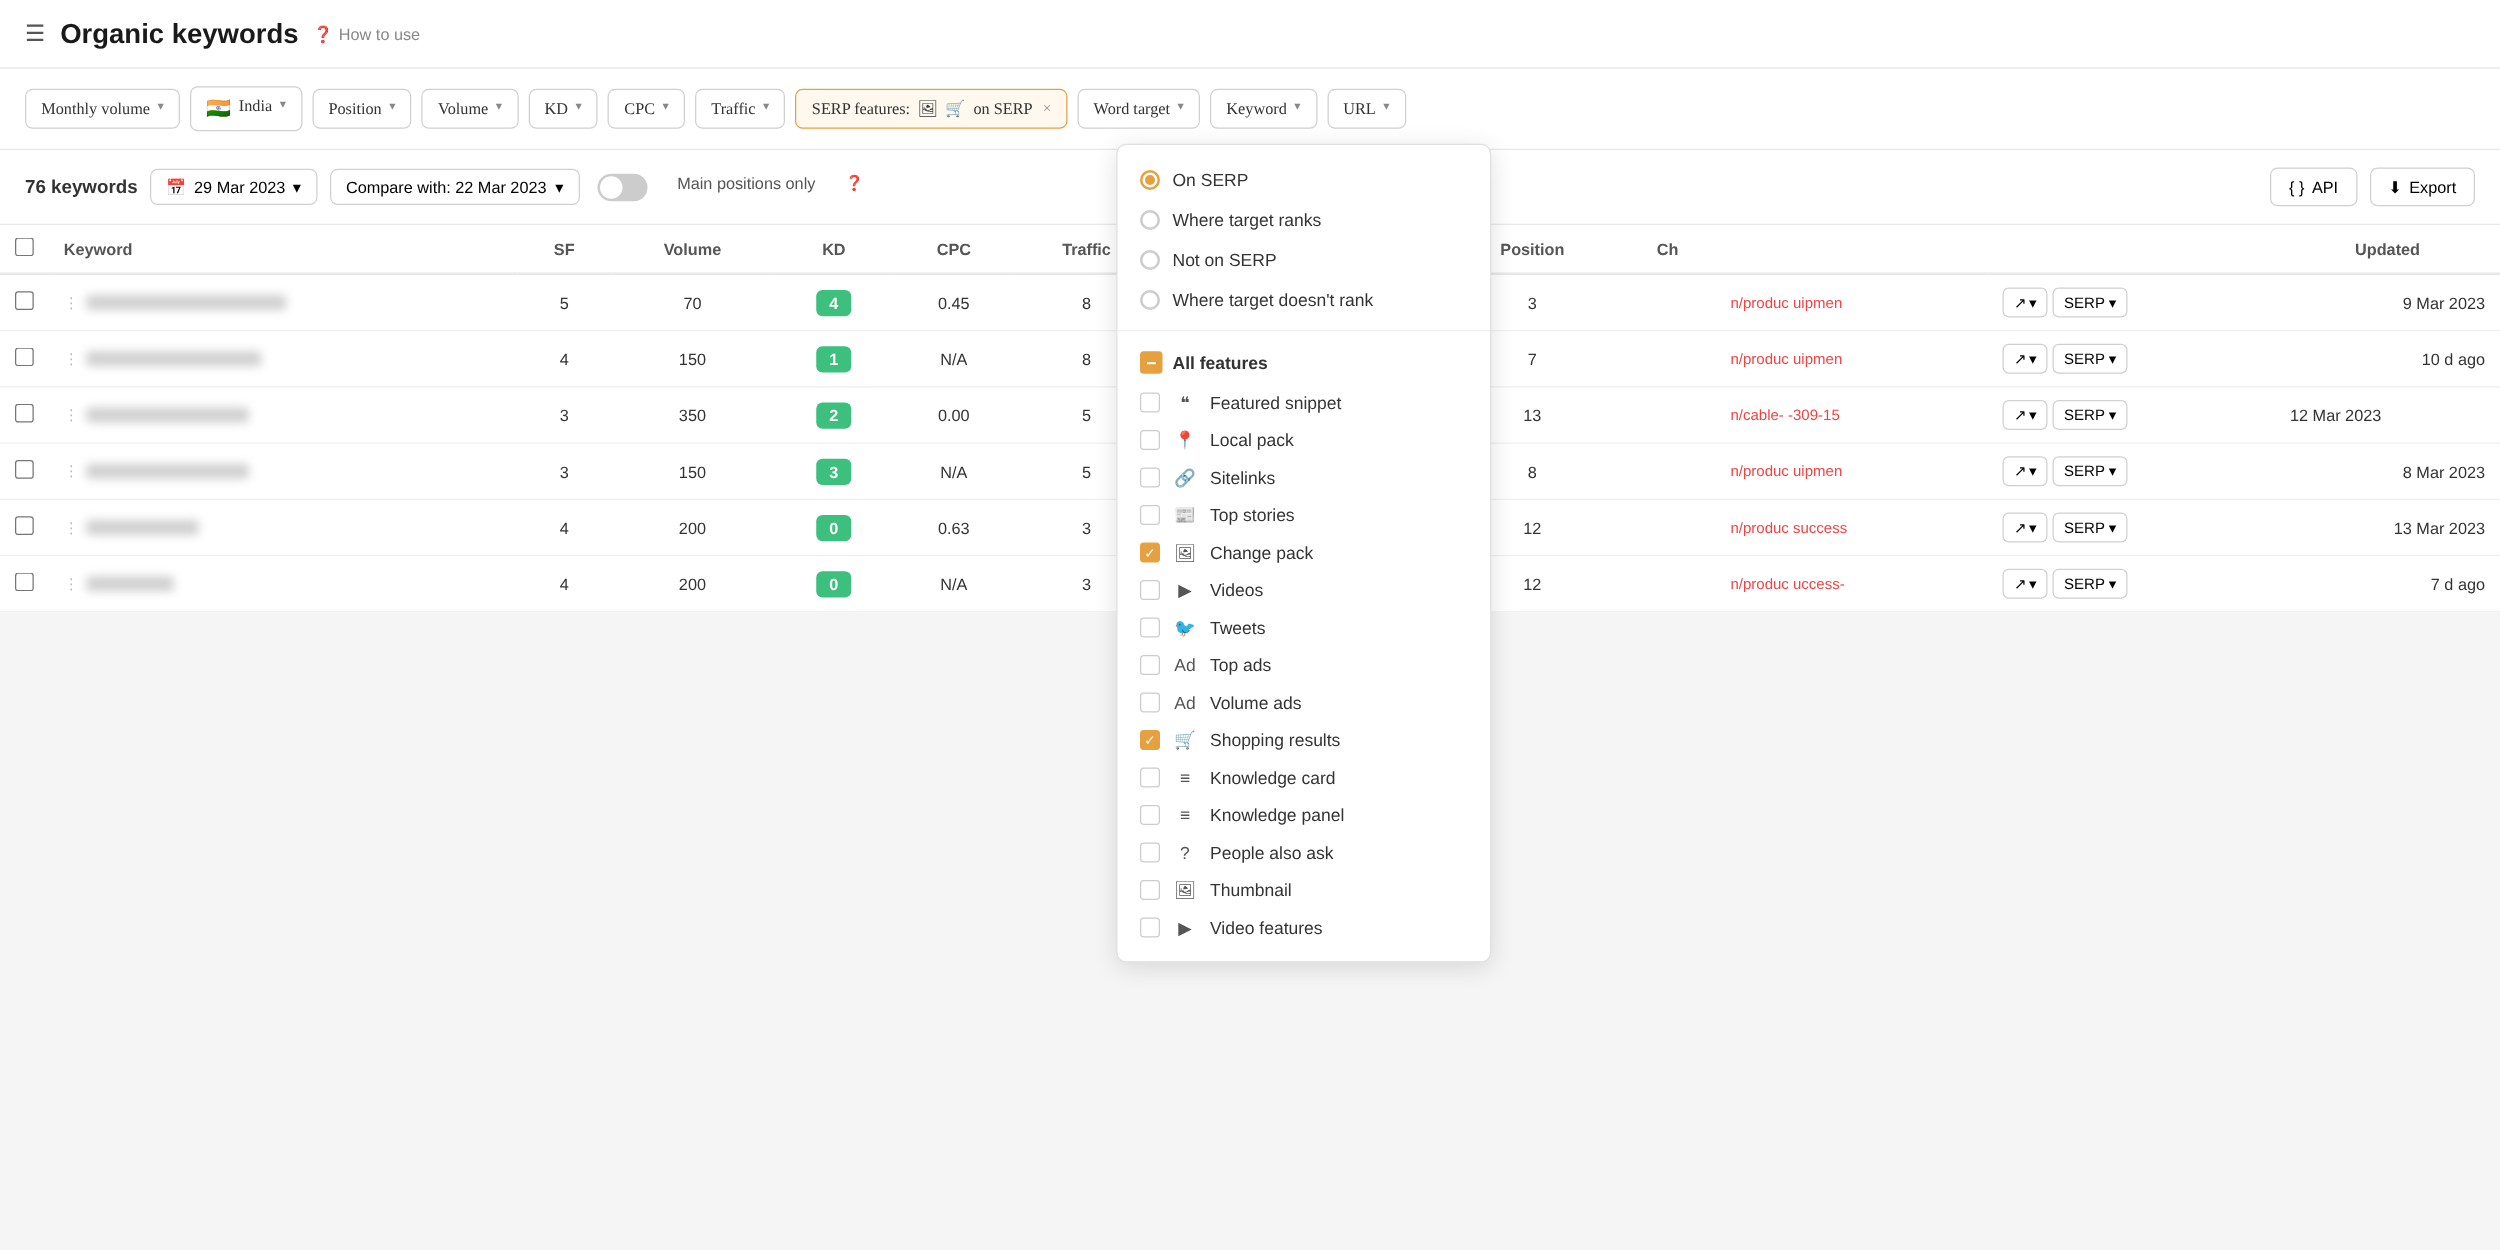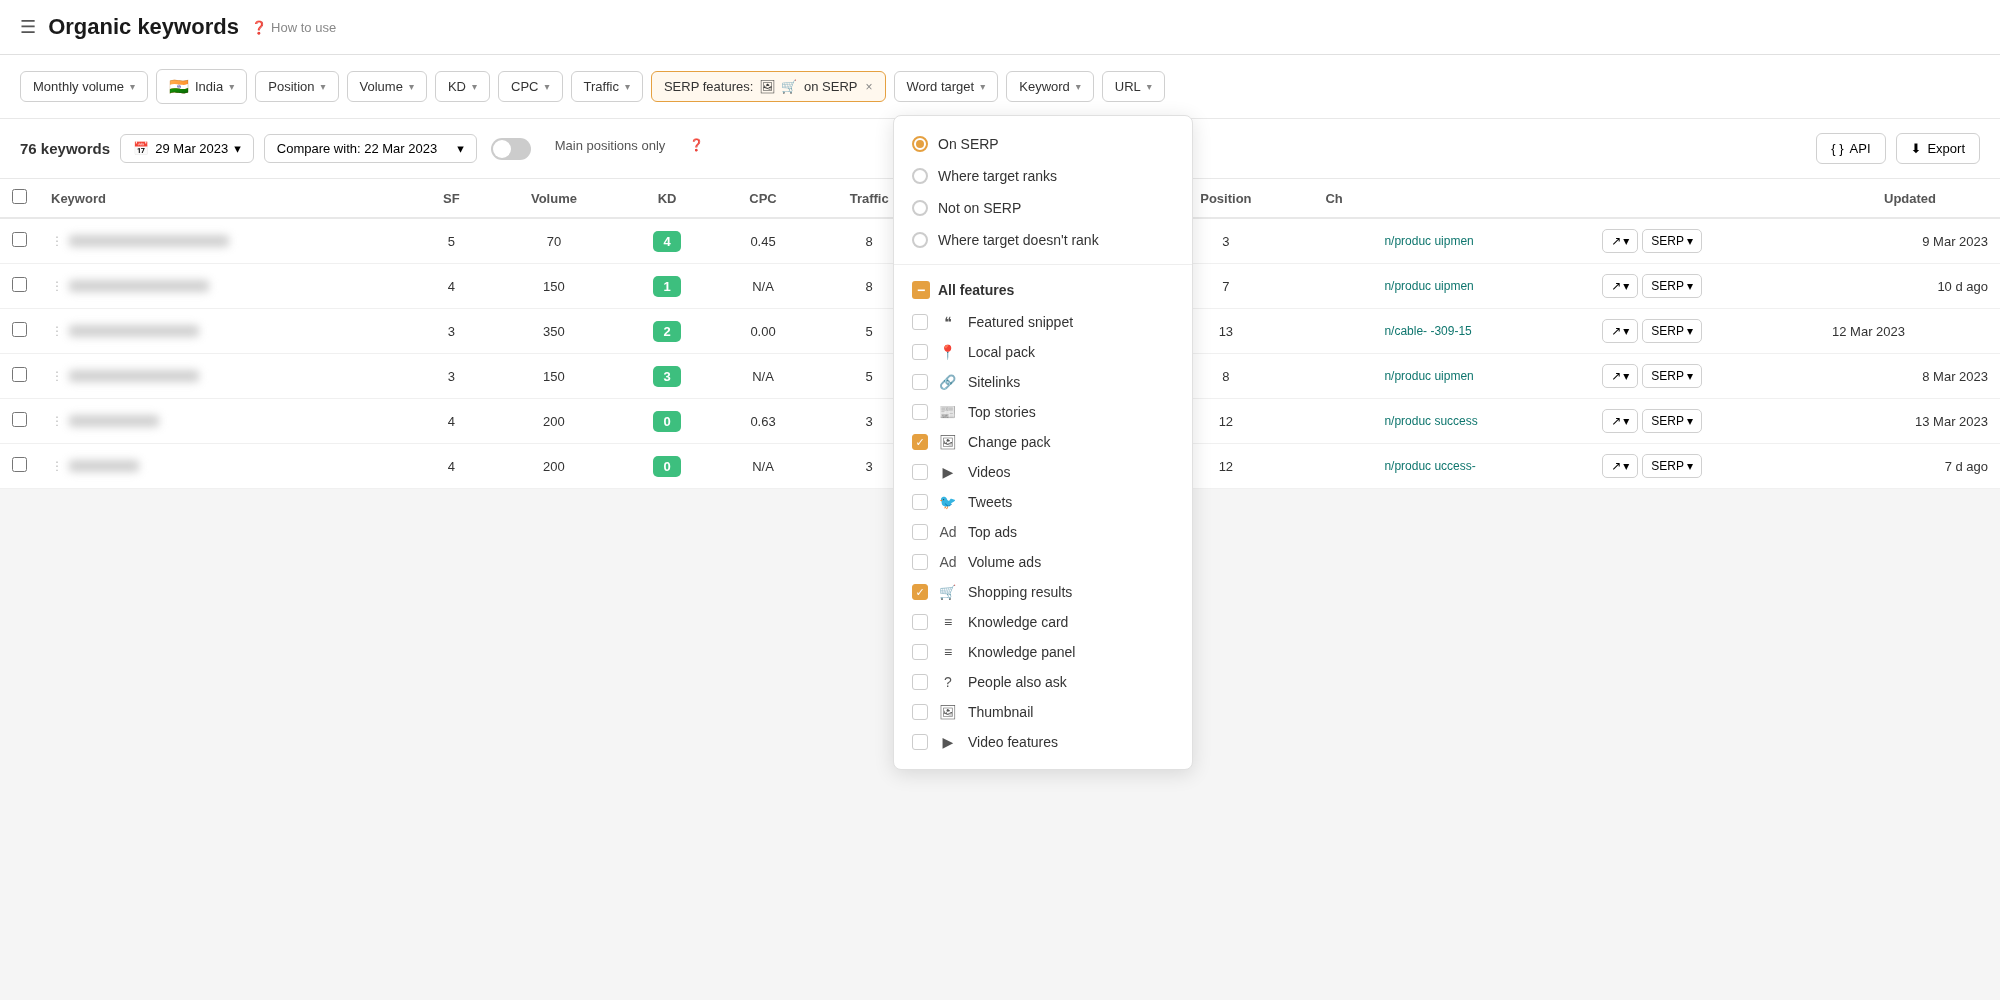--- a/index.html
+++ b/index.html
@@ -6,34 +6,34 @@
     body { font-family: -apple-system, BlinkMacSystemFont, 'Segoe UI', Arial, sans-serif; font-size: 14px; background: #f5f5f5; color: #333; }
 
     .header { display: flex; align-items: center; padding: 14px 20px; background: #fff; border-bottom: 1px solid #e0e0e0; }
     .menu-icon { font-size: 18px; margin-right: 12px; cursor: pointer; color: #555; }
     .page-title { font-size: 22px; font-weight: 700; color: #1a1a1a; margin-right: 12px; }
     .how-to-use { color: #888; font-size: 13px; display: flex; align-items: center; gap: 4px; cursor: pointer; }
 
     .filters-bar { display: flex; flex-wrap: wrap; align-items: center; gap: 8px; padding: 14px 20px; background: #fff; border-bottom: 1px solid #e8e8e8; }
 
     .filter-btn {
-      display: flex; align-items: center; gap: 6px;
+      display: flex; gap: 6px;
       padding: 7px 12px; border: 1px solid #d0d0d0; border-radius: 6px;
       background: #fff; cursor: pointer; font-size: 13px; color: #333;
-      white-space: nowrap; user-select: none;
+      white-space: nowrap; user-select: none; font-family: Liberation Serif, serif;
     }
     .filter-btn .arrow { font-size: 10px; color: #888; }
     .filter-btn.active-serp { background: #fff8ee; border-color: #e5a040; }
     .filter-btn .serp-x { margin-left: 2px; color: #888; font-size: 12px; }
     .flag { font-size: 16px; }
 
     .table-controls { display: flex; align-items: center; gap: 10px; padding: 14px 20px; background: #fff; border-bottom: 1px solid #e8e8e8; }
     .kw-count { font-weight: 700; font-size: 15px; }
     .date-picker-btn { display: flex; align-items: center; gap: 6px; padding: 6px 12px; border: 1px solid #d0d0d0; border-radius: 6px; background: #fff; cursor: pointer; font-size: 13px; }
-    .compare-btn { display: flex; align-items: center; gap: 20px; padding: 6px 12px; border: 1px solid #d0d0d0; border-radius: 6px; background: #fff; cursor: pointer; font-size: 13px; }
+    .compare-btn { display: flex; align-items: center; gap: 7px; padding: 6px 12px; border: 1px solid #d0d0d0; border-radius: 6px; background: #fff; cursor: pointer; font-size: 13px; }
     .toggle-wrap { display: flex; align-items: flex-start; gap: 24px; margin-left: 4px; font-size: 13px; color: #555; }
     .toggle { width: 40px; height: 22px; background: #ccc; border-radius: 11px; cursor: pointer; position: relative; }
     .toggle-knob { width: 18px; height: 18px; background: #fff; border-radius: 50%; position: absolute; top: 2px; left: 2px; }
     .help-icon { color: #aaa; font-size: 12px; cursor: pointer; }
     .spacer { flex: 1; }
     .api-btn { display: flex; align-items: center; gap: 6px; padding: 7px 14px; border: 1px solid #d0d0d0; border-radius: 6px; background: #fff; cursor: pointer; font-size: 13px; }
     .export-btn { display: flex; align-items: center; gap: 6px; padding: 7px 14px; border: 1px solid #d0d0d0; border-radius: 6px; background: #fff; cursor: pointer; font-size: 13px; font-weight: 500; }
 
     .table-wrap { background: #fff; overflow-x: auto; }
     table { width: 100%; border-collapse: collapse; }
@@ -46,21 +46,21 @@
 
     .checkbox { width: 15px; height: 15px; border: 1px solid #ccc; border-radius: 3px; cursor: pointer; }
 
     .kw-blurred { display: inline-block; background: #d0d0d0; border-radius: 3px; height: 12px; width: 150px; vertical-align: middle; filter: blur(4px); }
 
     .kd-badge { display: inline-block; min-width: 28px; padding: 3px 7px; border-radius: 5px; text-align: center; font-weight: 700; font-size: 13px; color: #fff; }
     .kd-green { background: #3dbf7e; }
 
     .dot-icon { color: #bbb; font-size: 12px; }
 
-    .url-link { color: #0f766e; font-size: 12px; white-space: nowrap; overflow: hidden; text-overflow: ellipsis; max-width: 140px; display: block; }
+    .url-link { color: #ef4444; font-size: 12px; white-space: nowrap; overflow: hidden; text-overflow: ellipsis; max-width: 140px; display: block; }
 
     .trend-btn { display: flex; align-items: center; gap: 2px; padding: 4px 8px; border: 1px solid #d0d0d0; border-radius: 5px; background: #fff; cursor: pointer; font-size: 12px; }
     .serp-tag-btn { padding: 4px 8px; border: 1px solid #d0d0d0; border-radius: 5px; background: #fff; cursor: pointer; font-size: 12px; }
     .serp-dropdown {
       position: absolute; top: 115px; left: 893px;
       width: 300px; background: #fff;
       border: 1px solid #e0e0e0; border-radius: 8px;
       box-shadow: 0 4px 20px rgba(0,0,0,0.12);
       z-index: 100; padding: 12px 0;
     }

